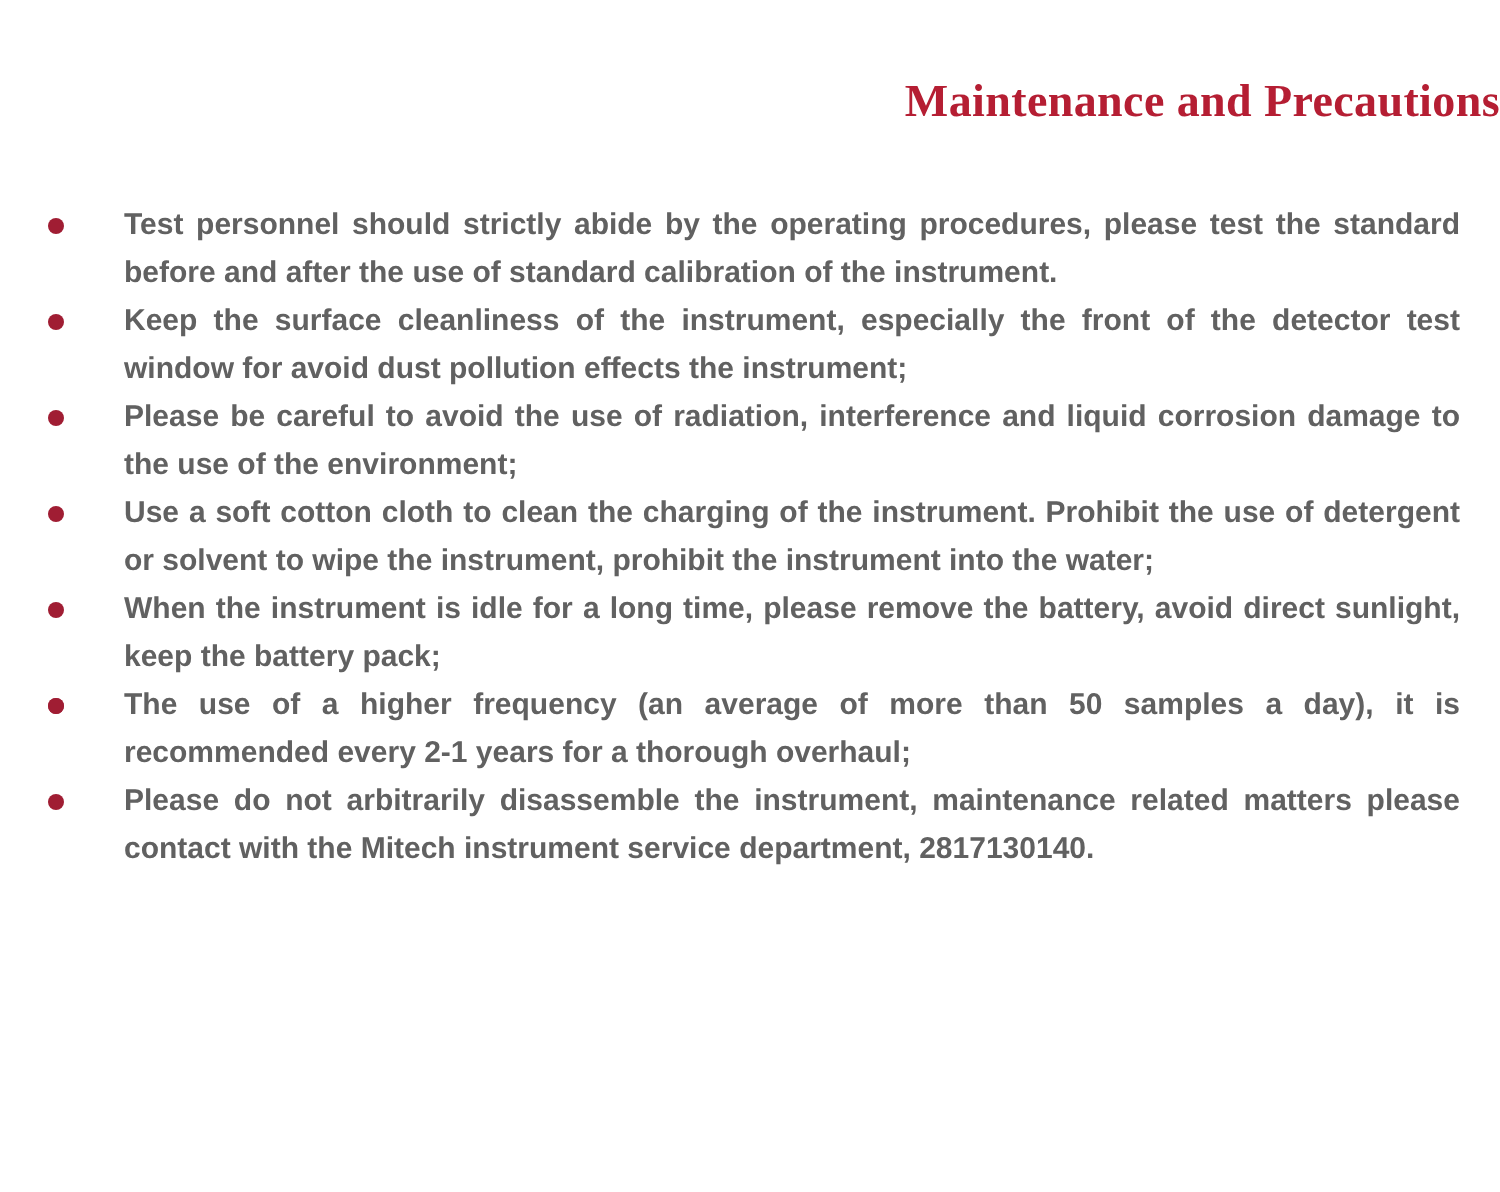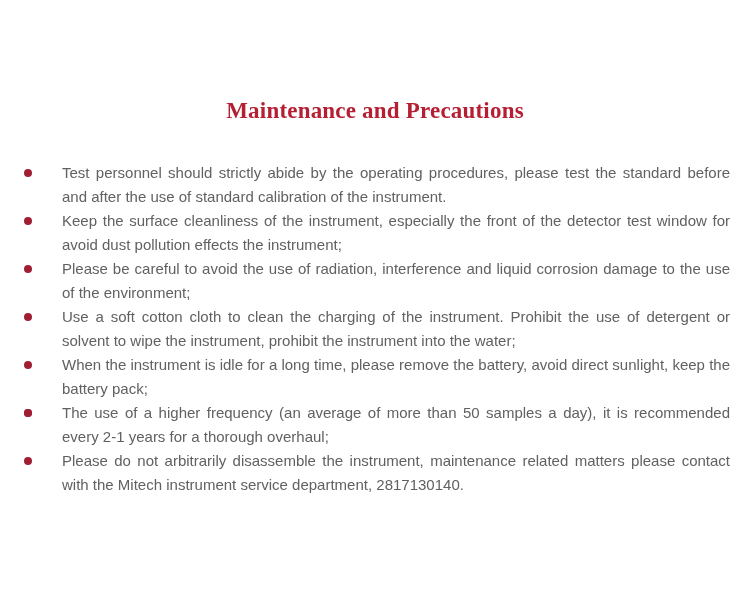--- a/index.html
+++ b/index.html
@@ -9,32 +9,33 @@
   }
   .page {
     position: relative;
     width: 750px;
     height: 596px;
     background: #ffffff;
     overflow: hidden;
     box-sizing: border-box;
   }
   .page-title {
-    margin: 98px 0 0 0;
-    text-align: center;
+    margin: 38px 0 0 0;
+    text-align: right;
     font-family: "Liberation Serif", serif;
     font-weight: bold;
     font-size: 23px;
     letter-spacing: 0.2px;
     color: #b51e33;
   }
   .precautions {
     list-style: none;
     margin: 37px 0 0 0;
     padding: 0 20px 0 62px;
+    font-weight: bold;
   }
   .precautions li {
     position: relative;
     font-family: "Liberation Sans", sans-serif;
     font-size: 15px;
     line-height: 24px;
     color: #616161;
     text-align: justify;
     text-justify: inter-word;
   }

